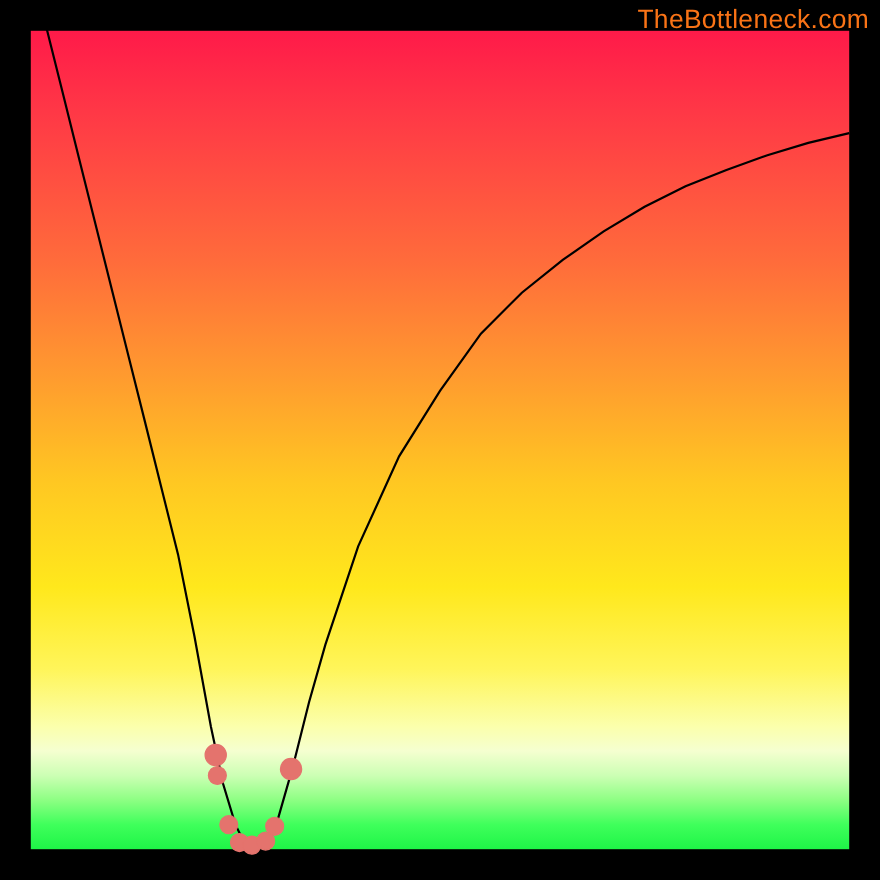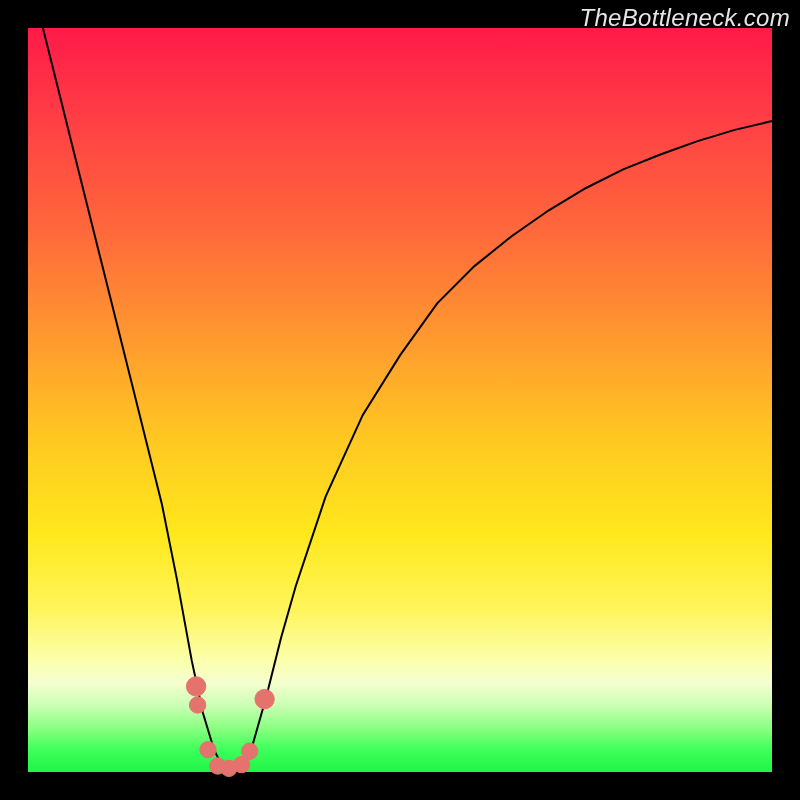--- a/index.html
+++ b/index.html
@@ -40,26 +40,25 @@
       #ccffb4 91%,
       #8dff83 94%,
       #3fff5b 97%,
       #1ef547 100%
     );
   }
   .watermark {
     position: absolute;
     top: 4px;
     right: 10px;
-    color: #e5e5e5;
+    color: #f97316;
     font-size: 24px;
     font-weight: 500;
     letter-spacing: 0.3px;
     user-select: none;
-    font-style: italic;
   }
   svg.curve {
     position: absolute;
     left: 0;
     top: 0;
     width: 744px;
     height: 744px;
     overflow: visible;
   }
 </style>

